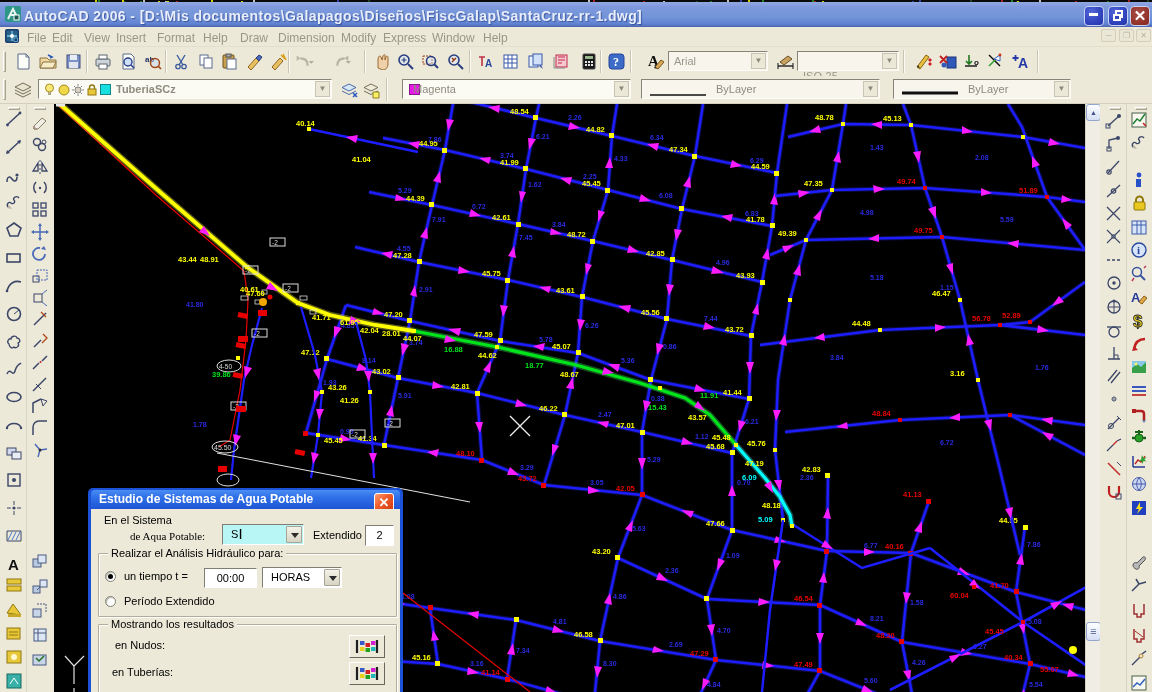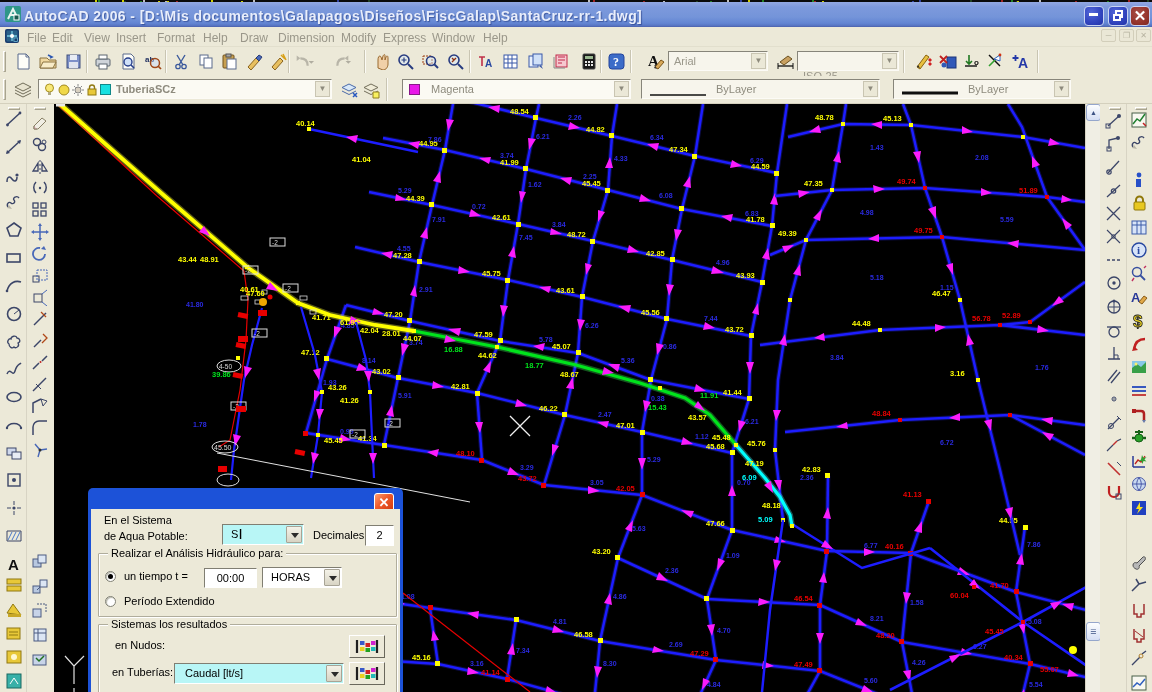--- a/index.html
+++ b/index.html
@@ -397,21 +397,21 @@
         <path d="M9 2l7 3.5-7 3.5-7-3.5z" fill="#f0ecd8" stroke="#706c58"></path>
         <path d="M2 9l7 3.5 7-3.5" fill="none" stroke="#706c58"></path>
         <path d="M11 10h6v6h-6z" fill="#f8f060" stroke="#908020"></path>
       </svg>
     </div>
     <div class="tbsep" style="left:386px;top:2px;height:23px;"></div>
     <div class="combo" style="left:402px;top:3px;width:229px;height:20px;background:#fbfaf3;">
       <span style="position:absolute;left:6px;top:4px;"><svg width="11" height="11" viewBox="0 0 11 11" style="">
           <rect x="0.5" y="0.5" width="10" height="10" fill="#e818e8" stroke="#881888"></rect>
         </svg></span>
-      <span style="position:absolute;left:28px;top:3px;color:#8e8b7e;">Magenta</span>
+      <span style="position:absolute;left:10px;top:3px;color:#8e8b7e;">Magenta</span>
       <span class="arr">▼</span>
     </div>
     <div class="combo" style="left:641px;top:3px;width:239px;height:20px;">
       <span style="position:absolute;left:8px;top:7px;"><svg width="56" height="4" viewBox="0 0 56 4" style="">
           <path d="M0 2h56" stroke="#101010" stroke-width="1.3"></path>
         </svg></span>
       <span style="position:absolute;left:74px;top:3px;color:#8e8b7e;">ByLayer</span>
       <span class="arr">▼</span>
     </div>
     <div class="combo" style="left:893px;top:3px;width:178px;height:20px;">
@@ -1645,61 +1645,58 @@
     <circle cx="1073" cy="650" r="4" fill="#ffff00"></circle>
     <text x="985" y="634" font-size="7.5" font-weight="bold" fill="#e80000" font-family="Liberation Sans">45.45</text>
     <text x="950" y="598" font-size="7.5" font-weight="bold" fill="#e80000" font-family="Liberation Sans">60.04</text>
     <text x="1040" y="672" font-size="7.5" font-weight="bold" fill="#e80000" font-family="Liberation Sans">55.07</text>
     <rect x="56" y="104" width="9" height="2.5" fill="#e8e8e8"></rect>
     <path d="M74 684v-18L65 656M74 666l10-10" fill="none" stroke="#e0e0e0" stroke-width="1.2"></path>
     <path d="M74 688v4" stroke="#e0e0e0" stroke-width="1.2"></path>
   </svg>
 <div class="abs" id="dialog">
     <div class="dlgframe"></div>
+    <div class="dlgtitle">Estudio de Sistemas de Agua Potable</div>
     <div class="dlgx">✕</div>
     <div class="dlgbody"></div>
     <div class="dlbl" style="left:16px;top:26px;">En el Sistema</div>
-    <div class="dlbl" style="left:16px;top:42px;">de Aqua Potable:</div>
+    <div class="dlbl" style="left:42px;top:42px;font-family:Liberation Serif, serif;">de Aqua Potable:</div>
     <div class="sunken cyanf" style="left:134px;top:36px;width:82px;height:21px;">
       <span style="position:absolute;left:8px;top:3px;">S</span>
       <span style="position:absolute;left:16px;top:2px;font-weight:bold;">|</span>
       <span class="cmbarr"></span>
     </div>
-    <div class="dlbl" style="left:225px;top:41px;">Decimales</div>
+    <div class="dlbl" style="left:225px;top:41px;">Extendido</div>
     <div class="sunken" style="left:277px;top:37px;width:29px;height:21px;text-align:center;padding-top:3px;">2</div>
     <div class="gbox" style="left:10px;top:65px;width:299px;height:64px;"></div>
     <div class="gtitle" style="left:20px;top:59px;">Realizar el Análisis Hidráulico para:</div>
     <div class="radio sel" style="left:17px;top:83px;"></div>
     <div class="dlbl" style="left:36px;top:82px;">un tiempo t =</div>
     <div class="sunken" style="left:116px;top:80px;width:53px;height:20px;text-align:center;padding-top:3px;">00:00</div>
     <div class="sunken" style="left:174px;top:79px;width:80px;height:21px;">
       <span style="position:absolute;left:8px;top:3px;">HORAS</span>
       <span class="cmbarr"></span>
     </div>
     <div class="radio" style="left:17px;top:108px;"></div>
     <div class="dlbl" style="left:36px;top:107px;">Período Extendido</div>
     <div class="gbox" style="left:10px;top:136px;width:299px;height:75px;"></div>
-    <div class="gtitle" style="left:20px;top:130px;">Sistemas los resultados</div>
+    <div class="gtitle" style="left:20px;top:130px;">Mostrando los resultados</div>
     <div class="dlbl" style="left:27px;top:151px;">en Nudos:</div>
     <div class="dbtn" style="left:261px;top:147px;width:36px;height:23px;">
       <svg width="24" height="15" viewBox="0 0 24 15" style="">
         <path d="M2 1v13M22 1v13" stroke="#202020" stroke-width="2.2"></path>
         <rect x="5" y="2" width="4.5" height="4" fill="#3858c8"></rect>
         <rect x="5" y="8" width="4.5" height="4" fill="#e8d020"></rect>
         <rect x="10.5" y="4" width="4.5" height="4" fill="#d02020"></rect>
         <rect x="10.5" y="9" width="4.5" height="4" fill="#20a020"></rect>
         <rect x="16" y="2" width="4.5" height="4" fill="#d020d0"></rect>
         <rect x="16" y="8" width="4.5" height="4" fill="#20b8b8"></rect>
       </svg>
     </div>
     <div class="dlbl" style="left:24px;top:178px;">en Tuberías:</div>
-    <div class="sunken cyanf" style="left:86px;top:175px;width:170px;height:21px;">
-      <span style="position:absolute;left:10px;top:3px;">Caudal [lt/s]</span>
-      <span class="cmbarr"></span>
-    </div>
     <div class="dbtn" style="left:261px;top:174px;width:36px;height:23px;">
       <svg width="24" height="15" viewBox="0 0 24 15" style="">
         <path d="M2 1v13M22 1v13" stroke="#202020" stroke-width="2.2"></path>
         <rect x="5" y="2" width="4.5" height="4" fill="#3858c8"></rect>
         <rect x="5" y="8" width="4.5" height="4" fill="#e8d020"></rect>
         <rect x="10.5" y="4" width="4.5" height="4" fill="#d02020"></rect>
         <rect x="10.5" y="9" width="4.5" height="4" fill="#20a020"></rect>
         <rect x="16" y="2" width="4.5" height="4" fill="#d020d0"></rect>
         <rect x="16" y="8" width="4.5" height="4" fill="#20b8b8"></rect>
       </svg>

